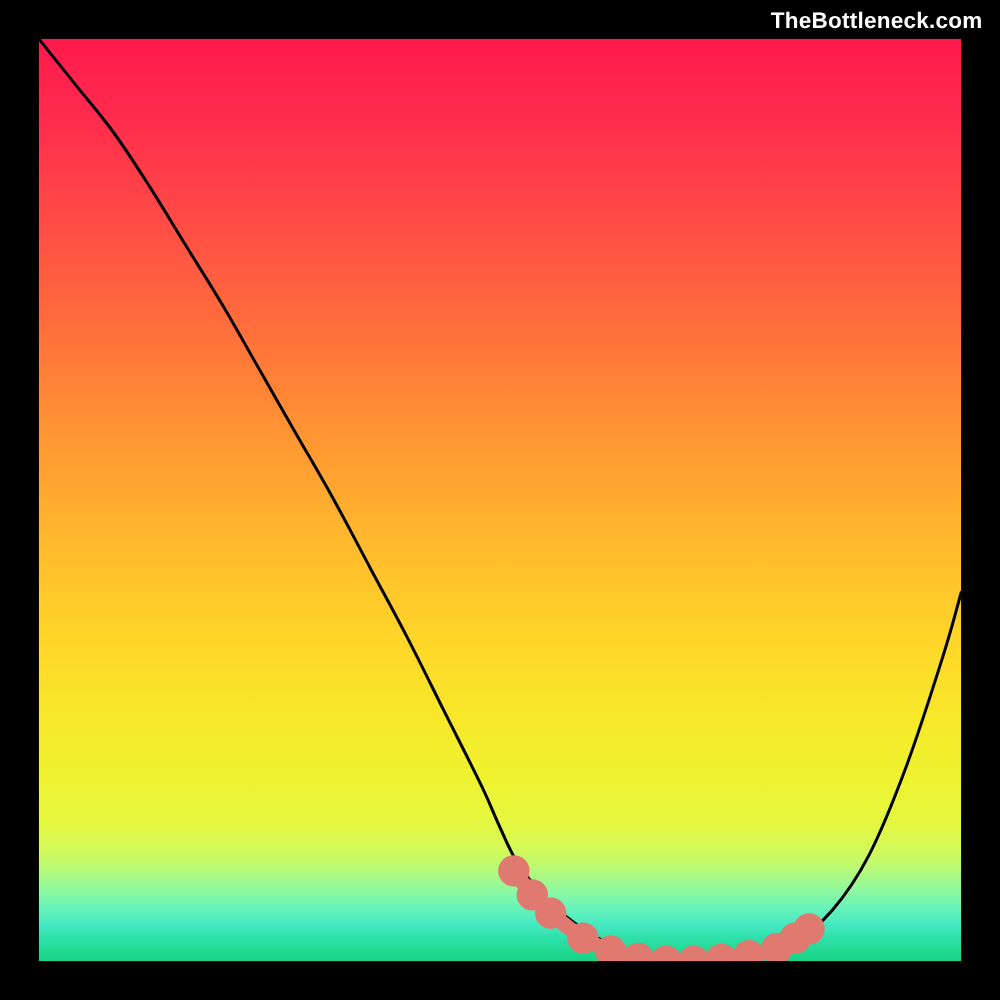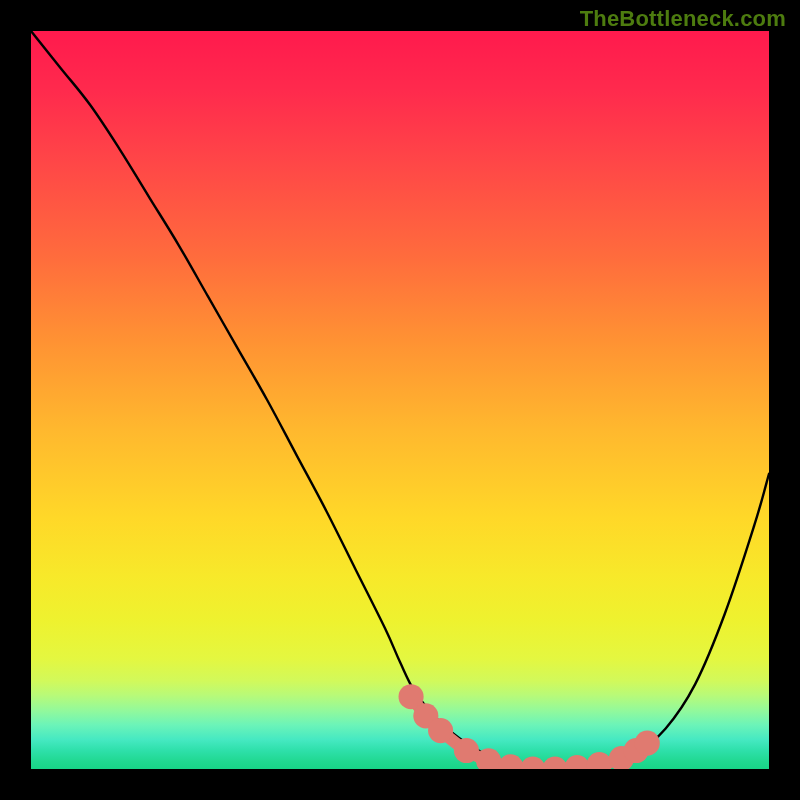--- a/index.html
+++ b/index.html
@@ -42,22 +42,22 @@
       #46e9c2 96%,
       #2ee0aa 97.5%,
       #20d890 99%,
       #18d487 100%
     );
   }
   .watermark {
     position: absolute;
     top: 6px;
     right: 14px;
-    color: #4d7c0f;
-    font-size: 22px;
+    color: #ffffff;
+    font-size: 18px;
     font-weight: 600;
     letter-spacing: 0.2px;
     z-index: 50;
   }
   svg.overlay {
     position: absolute;
     left: 0; top: 0;
     width: 100%;
     height: 100%;
     z-index: 10;

